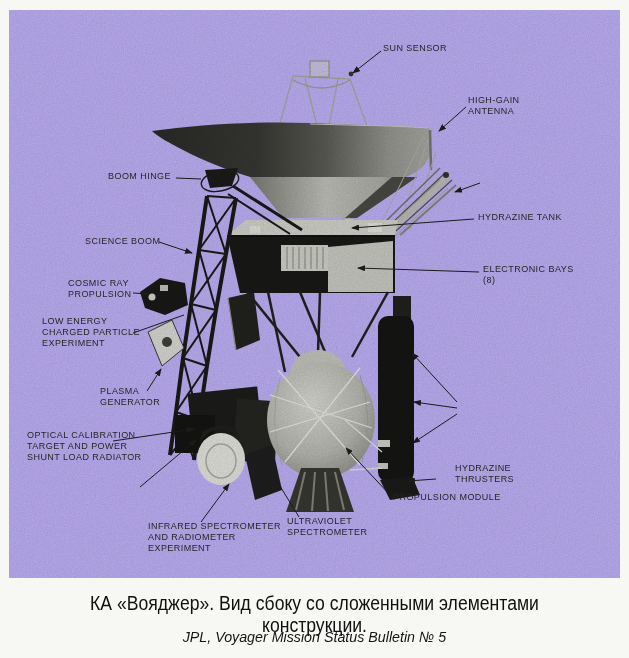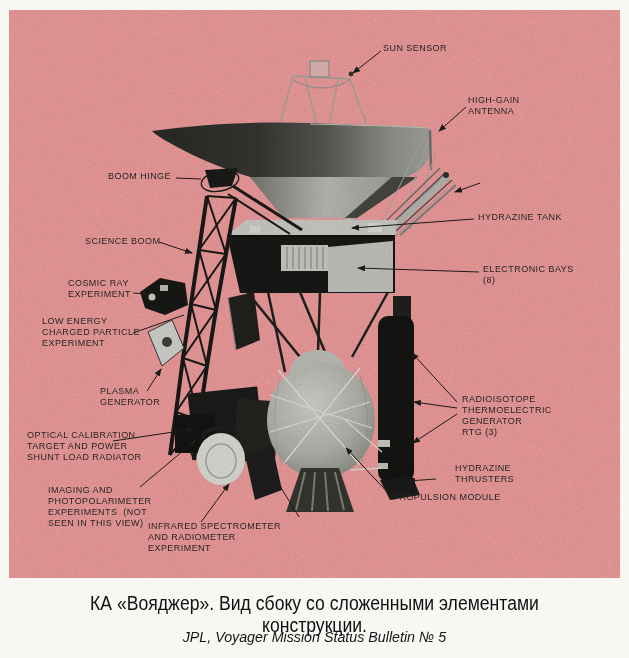--- a/index.html
+++ b/index.html
@@ -3,21 +3,21 @@
 <meta charset="utf-8">
 <style>
   html,body{margin:0;padding:0;}
   body{
     width:629px;height:658px;position:relative;overflow:hidden;
     background:#f7f7f4;
     font-family:"Liberation Sans",sans-serif;
   }
   .photo{
     position:absolute;left:9px;top:10px;width:611px;height:568px;
-    background:#fca5a5;
+    background:#c4b5fd;
   }
   .photo svg{position:absolute;left:0;top:0;}
   .callout{
     position:absolute;
     font-size:9px;line-height:11px;letter-spacing:.45px;
     color:#262624;white-space:pre-wrap;
   }
   .caption-ru{
     position:absolute;left:0;right:0;top:592px;
     text-align:center;font-size:20px;line-height:22px;color:#101010;
@@ -242,39 +242,33 @@
 
   <div class="callout" style="left:374px;top:33px">SUN SENSOR</div>
   <div class="callout" style="left:459px;top:85px">HIGH-GAIN
 ANTENNA</div>
   <div class="callout" style="left:99px;top:161px">BOOM HINGE</div>
   <div class="callout" style="left:469px;top:202px">HYDRAZINE TANK</div>
   <div class="callout" style="left:76px;top:226px">SCIENCE BOOM</div>
   <div class="callout" style="left:474px;top:254px">ELECTRONIC BAYS
 (8)</div>
   <div class="callout" style="left:59px;top:268px">COSMIC RAY
-EXPERIMENT</div>
+PROPULSION</div>
   <div class="callout" style="left:33px;top:306px">LOW ENERGY
 CHARGED PARTICLE
 EXPERIMENT</div>
   <div class="callout" style="left:91px;top:376px">PLASMA
 GENERATOR</div>
   <div class="callout" style="left:18px;top:420px">OPTICAL CALIBRATION
 TARGET AND POWER
 SHUNT LOAD RADIATOR</div>
-  <div class="callout" style="left:453px;top:384px">RADIOISOTOPE
-THERMOELECTRIC
-GENERATOR
-RTG (3)</div>
   <div class="callout" style="left:446px;top:453px">HYDRAZINE
 THRUSTERS</div>
-  <div class="callout" style="left:39px;top:475px">IMAGING AND
-PHOTOPOLARIMETER
-EXPERIMENTS  (NOT
-SEEN IN THIS VIEW)</div>
   <div class="callout" style="left:384px;top:482px">PROPULSION MODULE</div>
+  <div class="callout" style="left:278px;top:506px">ULTRAVIOLET
+SPECTROMETER</div>
   <div class="callout" style="left:139px;top:511px">INFRARED SPECTROMETER
 AND RADIOMETER
 EXPERIMENT</div>
 </div>
 
 <div class="caption-ru">КА «Вояджер». Вид сбоку со сложенными элементами конструкции.</div>
 <div class="caption-src">JPL, Voyager Mission Status Bulletin № 5</div>
 
 </body></html>

